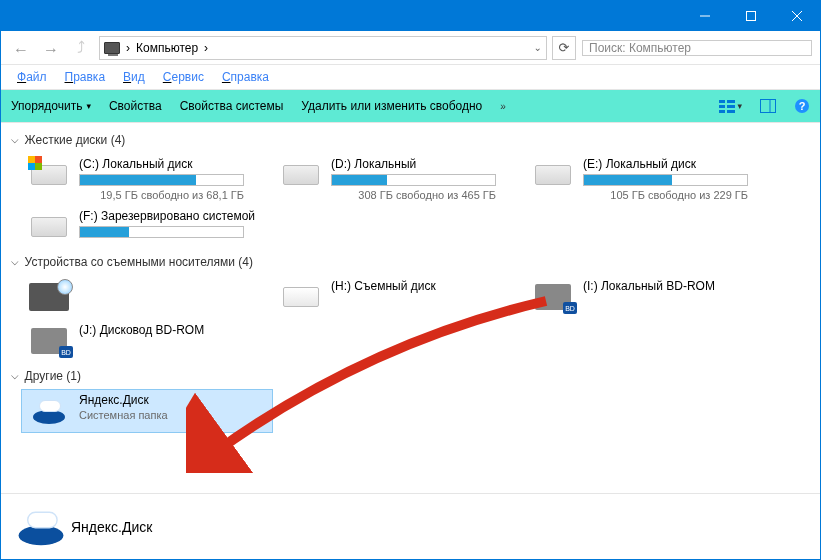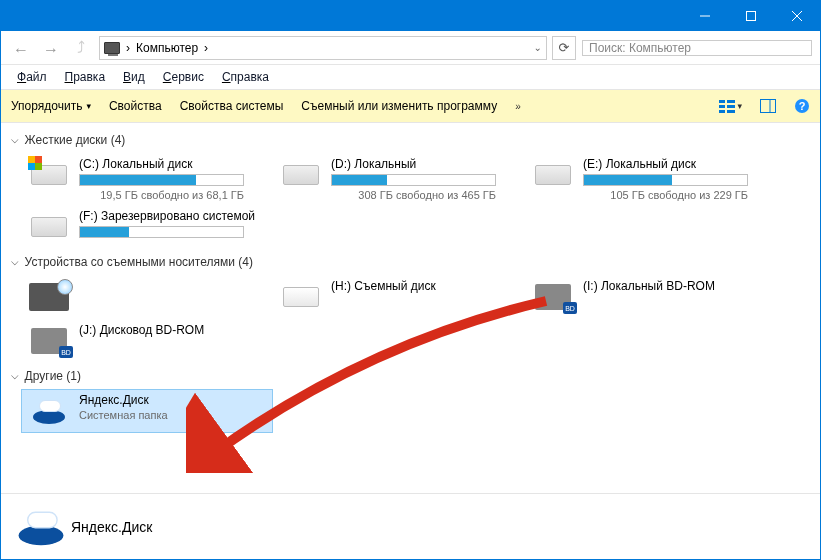--- a/index.html
+++ b/index.html
@@ -12,25 +12,25 @@
 
 .navrow { height: 34px; display: flex; align-items: center; padding: 2px 8px; gap: 6px; border-bottom: 1px solid #e5e5e5; }
 .navrow .nav-btn { width: 24px; height: 24px; display: flex; align-items: center; justify-content: center; color: #999; font-size: 16px; }
 .addrbox { flex: 1; height: 24px; border: 1px solid #ccc; display: flex; align-items: center; padding: 0 4px; gap: 6px; font-size: 12px; }
 .addrbox .dropdown { margin-left: auto; color: #666; font-size: 10px; }
 .refresh-btn { width: 24px; height: 24px; border: 1px solid #ccc; display: flex; align-items: center; justify-content: center; color: #555; font-size: 13px; margin-left: -1px; }
 .searchbox { width: 230px; height: 16px; border: 1px solid #ccc; padding: 0 6px; font-size: 12px; color: #888; display: flex; align-items: center; }
 
 
 .menubar { height: 24px; display: flex; align-items: center; padding: 0 16px; gap: 18px; font-size: 12px; }
-.menubar .menu-item { color: #0f172a; }
+.menubar .menu-item { color: #3b82f6; }
 .menubar .menu-item span { text-decoration: underline; text-decoration-color: #000; }
 
 
-.orgbar { height: 34px; background: #fef9c3; border-top: 1px solid #e5e5e5; border-bottom: 1px solid #e5e5e5; display: flex; align-items: center; padding: 0 10px; font-size: 12px; gap: 18px; }
+.orgbar { height: 34px; background: #5eead4; border-top: 1px solid #e5e5e5; border-bottom: 1px solid #e5e5e5; display: flex; align-items: center; padding: 0 10px; font-size: 12px; gap: 18px; }
 .orgbar .org-item { display: flex; align-items: center; gap: 4px; }
 .orgbar .spacer { flex: 1; }
 .orgbar .chevron-right { font-size: 10px; color: #333; }
 .orgbar .icon-btn { color: #0078d7; font-size: 15px; display: flex; align-items: center; gap: 2px; }
 
 
 .content { padding: 4px 0 10px 0; height: 438px; overflow: auto; position: relative; }
 .group-header { display: flex; align-items: center; gap: 6px; font-size: 12px; color: #333; padding: 6px 12px 6px 10px; }
 .group-header .chev { font-size: 10px; color: #555; }
 .group-grid { display: flex; flex-wrap: wrap; padding-left: 20px; }
@@ -111,21 +111,21 @@
   <div class="menu-item"><span>С</span>правка</div>
 </div>
 
 <div class="orgbar">
   <div class="org-item">
     <span>Упорядочить</span>
     <span style="font-size:9px;">▾</span>
   </div>
   <div class="org-item">Свойства</div>
   <div class="org-item">Свойства системы</div>
-  <div class="org-item">Съемный или изменить программу</div>
+  <div class="org-item">Удалить или изменить свободно</div>
   <span class="chevron-right">»</span>
   <div class="spacer"></div>
   <div class="icon-btn">
     <svg width="16" height="14">
         <rect x="0" y="1" width="6" height="3" fill="#0078d7"></rect>
         <rect x="0" y="6" width="6" height="3" fill="#0078d7"></rect>
         <rect x="0" y="11" width="6" height="3" fill="#0078d7"></rect>
         <rect x="8" y="1" width="8" height="3" fill="#0078d7"></rect>
         <rect x="8" y="6" width="8" height="3" fill="#0078d7"></rect>
         <rect x="8" y="11" width="8" height="3" fill="#0078d7"></rect>

